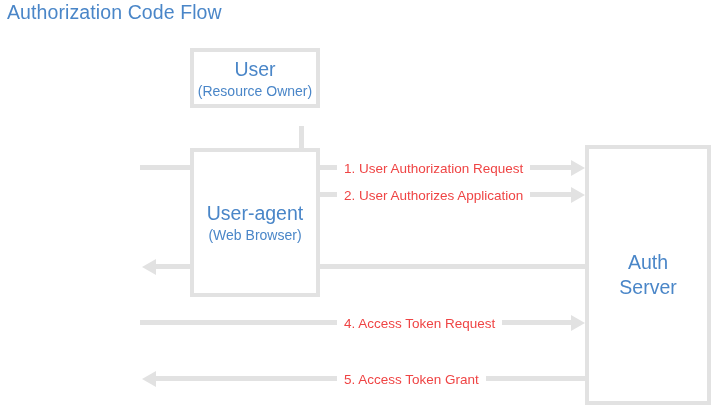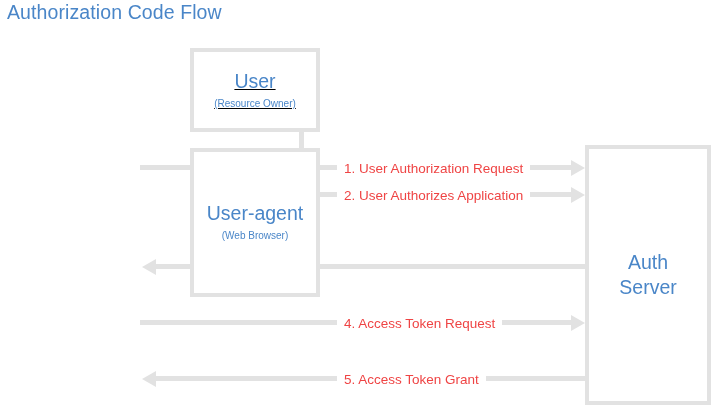--- a/index.html
+++ b/index.html
@@ -44,26 +44,26 @@
     z-index: 5;
   }
   .actor-title {
     color: #4a86c8;
     font-size: 19.5px;
     line-height: 25px;
     white-space: pre-line;
   }
   .actor-sub {
     color: #4a86c8;
-    font-size: 10px;
+    font-size: 14px;
     line-height: 17px;
     margin-top: 1px;
   }
 
-  #box-user       { left: 190px; top: 48px;  width: 130px; height: 84px; text-decoration: underline; }
+  #box-user       { left: 190px; top: 48px;  width: 130px; height: 60px; }
   #box-useragent  { left: 190px; top: 148px; width: 130px; height: 149px; }
   #box-application{ left: 10px;  top: 145px; width: 130px; height: 260px; }
   #box-authserver { left: 585px; top: 145px; width: 126px; height: 260px; }
 
   
   .hline {
     position: absolute;
     height: 5px;
     background: #e2e2e2;
     z-index: 2;

